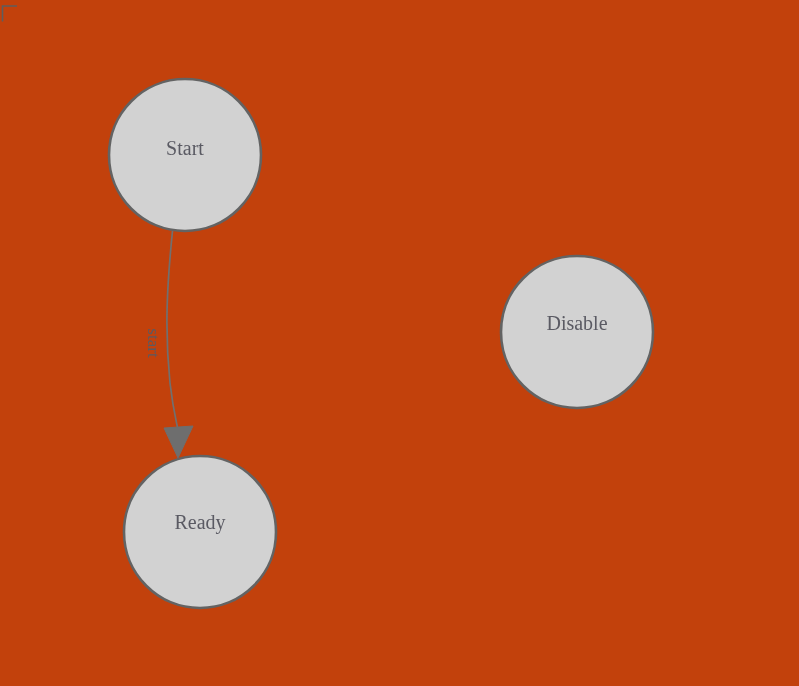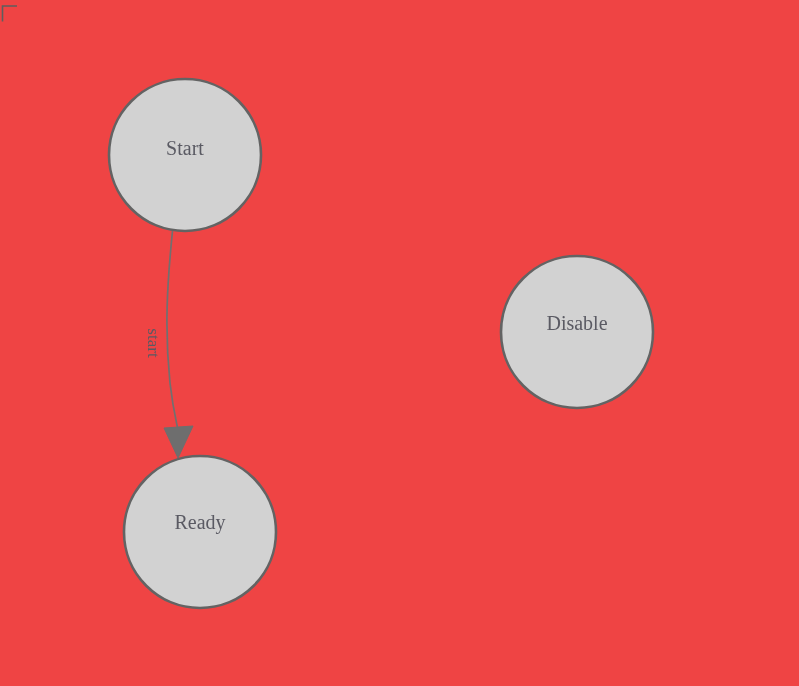--- a/index.html
+++ b/index.html
@@ -8,21 +8,21 @@
     padding: 0;
     background: #ffffff;
   }
   body {
     font-family: "Liberation Serif", "DejaVu Serif", serif;
   }
   #canvas {
     position: relative;
     width: 799px;
     height: 686px;
-    background: #ef4444;
+    background: #c2410c;
     overflow: hidden;
   }
   #diagram-svg {
     position: absolute;
     top: 0;
     left: 0;
     width: 799px;
     height: 686px;
   }
   .node-circle {

